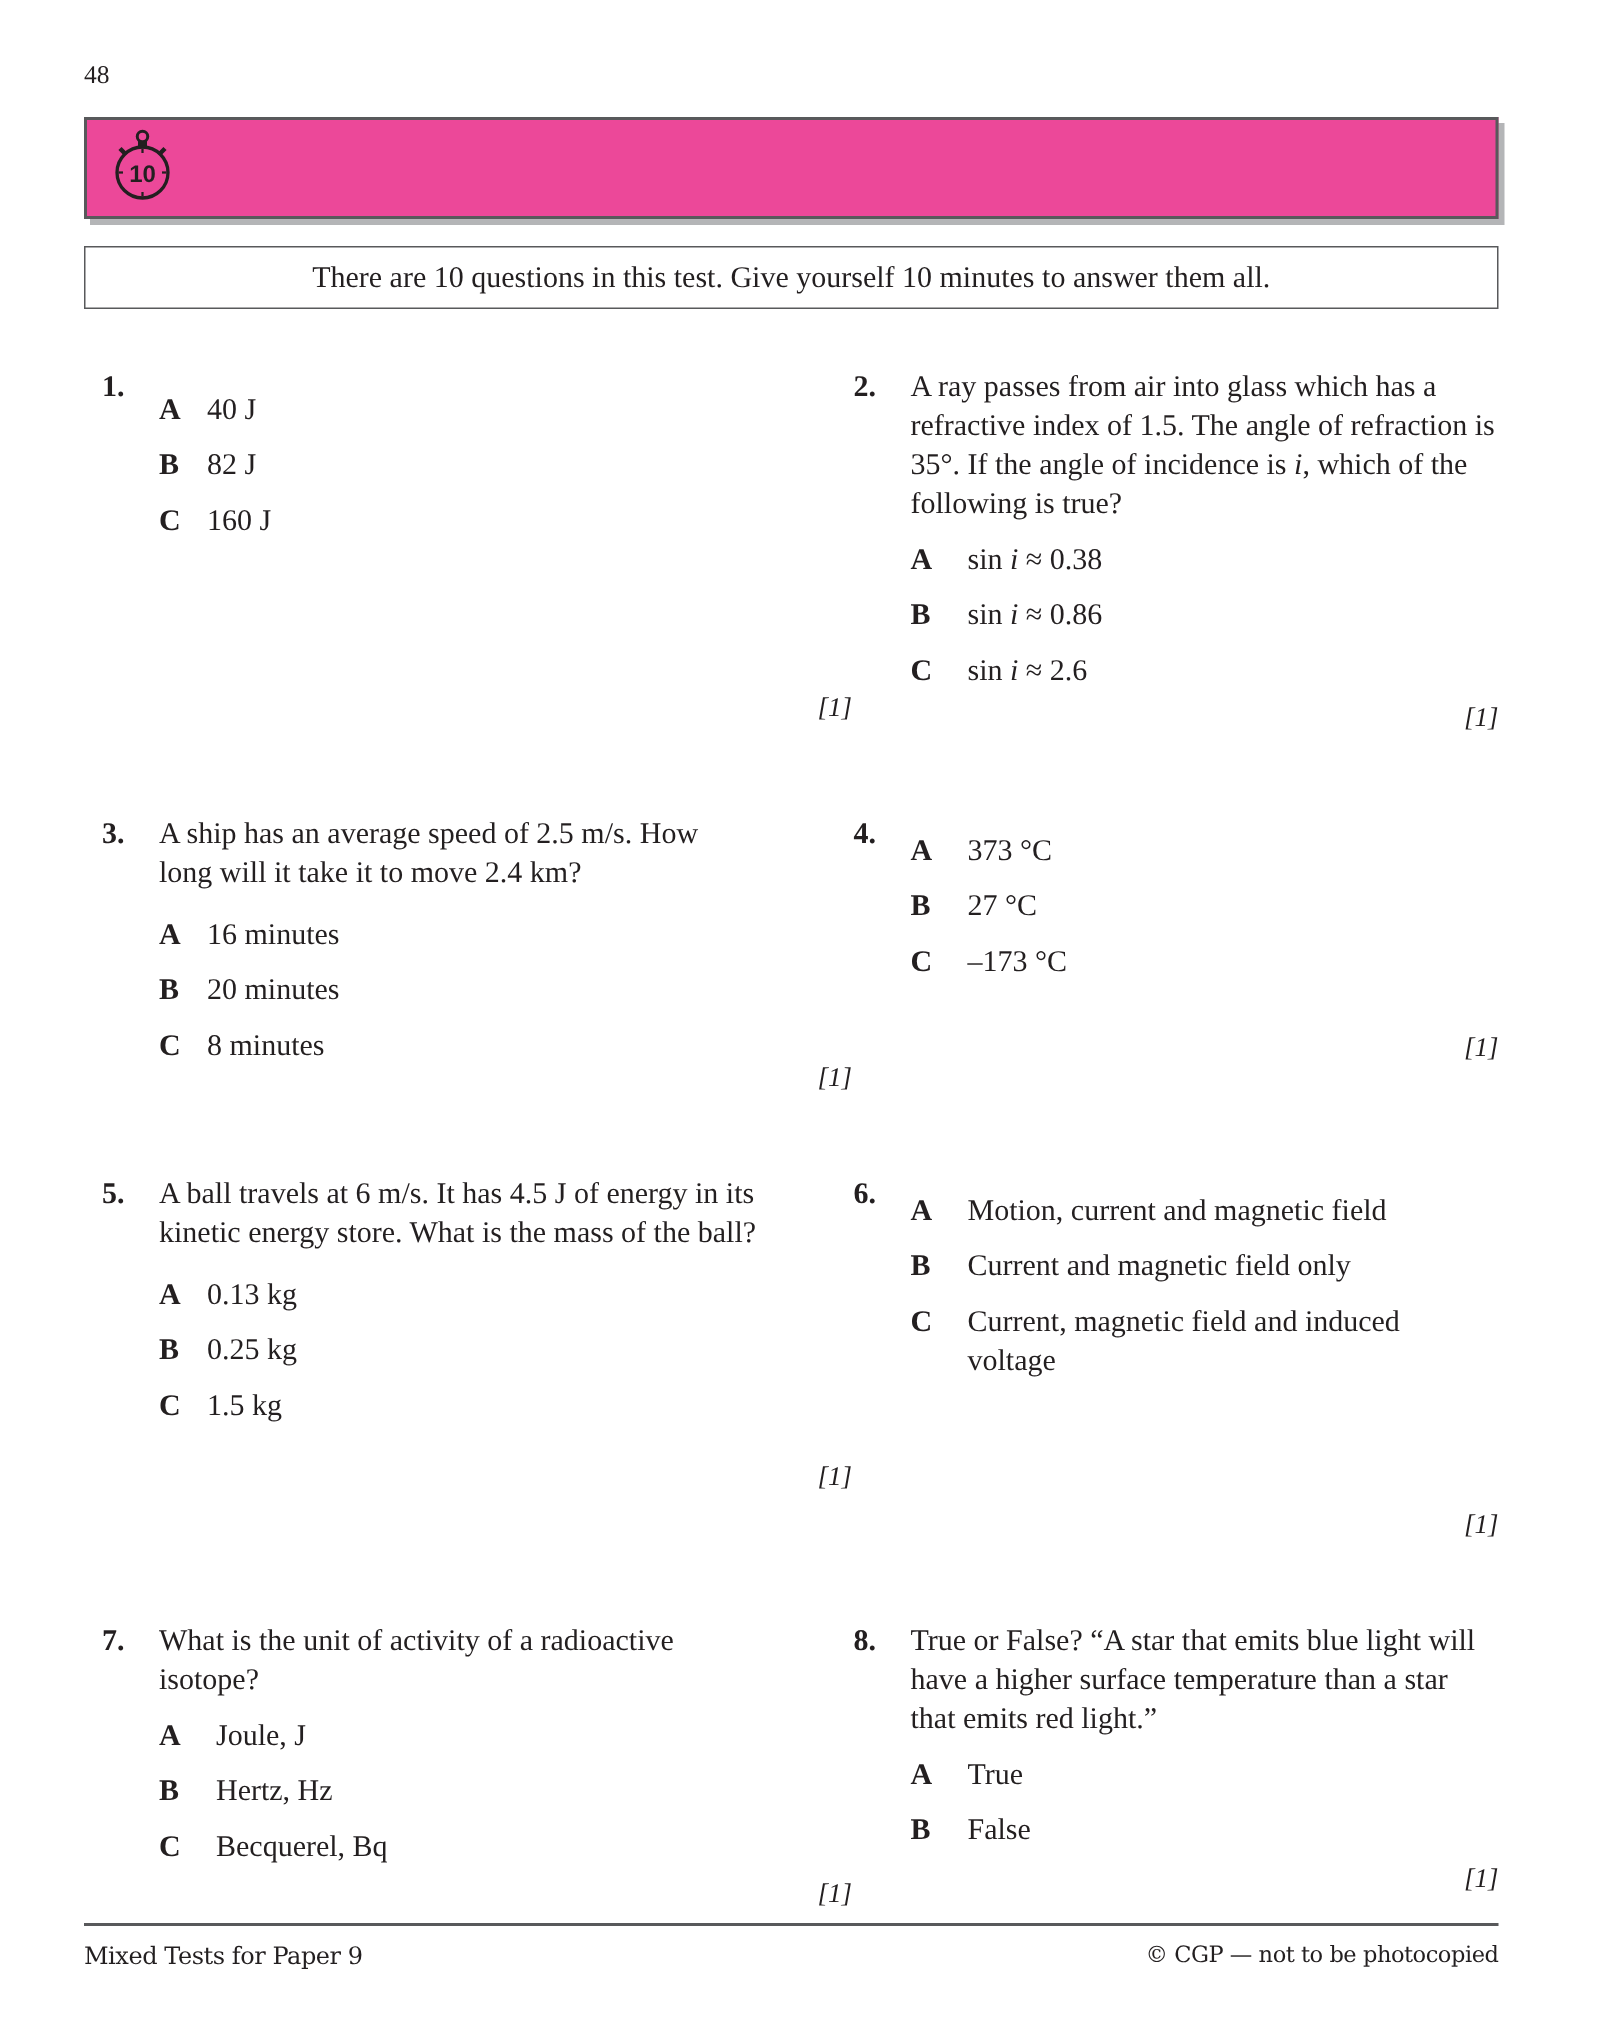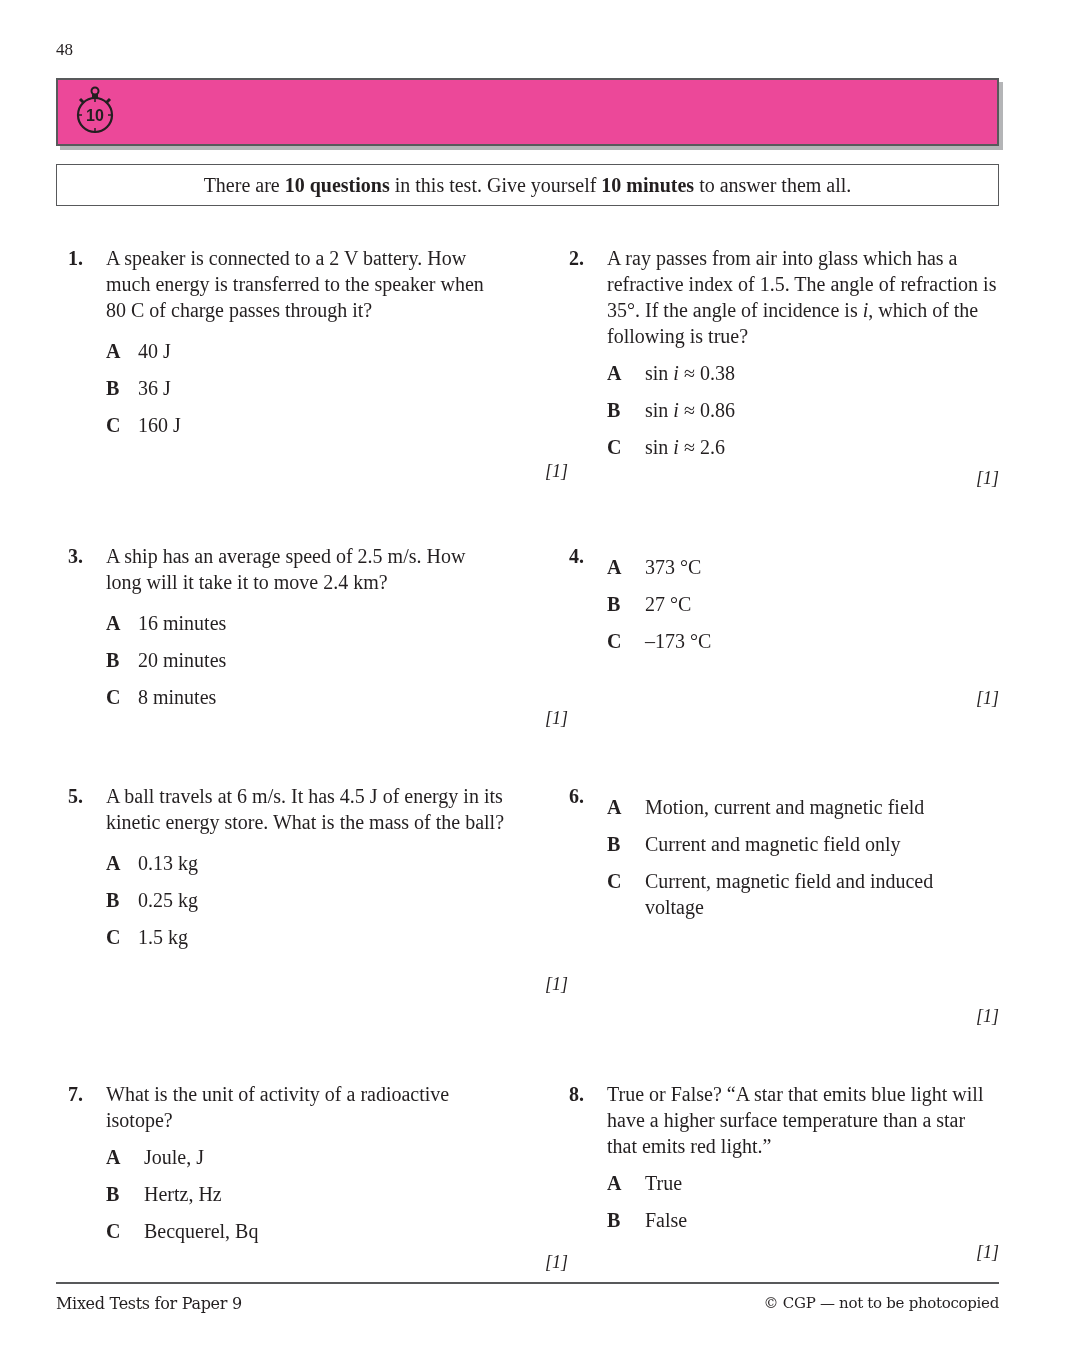--- a/index.html
+++ b/index.html
@@ -23,21 +23,21 @@
       position: absolute; left: 0; right: 0; top: 8px; text-align: center;
       font-family: "DejaVu Serif", serif; font-weight: bold; font-size: 32px; letter-spacing: -0.5px;
       color: #231f20;
     }
 
     .instructions {
       position: absolute; left: 56px; top: 164px; width: 943px; height: 42px;
       border: 1.5px solid #58595b;
       text-align: center; font-size: 20px; line-height: 40px;
     }
-    .instructions b { font-weight: bold; }
+    .instructions b { font-weight: normal; }
 
     .question {
       position: absolute; width: 440px; font-size: 20px; line-height: 26px;
     }
     .question .qnum {
       position: absolute; left: 0; top: 0; font-weight: bold;
     }
     .question .qtext {
       margin-left: 38px; display: block;
     }
@@ -83,29 +83,28 @@
     <text x="23" y="37" text-anchor="middle" font-family="Liberation Sans, sans-serif" font-weight="bold" font-size="16" fill="#231f20">10</text>
   </svg>
 </div>
 
 <div class="instructions">
   <span>There are </span><b>10 questions</b><span> in this test.  Give yourself </span><b>10 minutes</b><span> to answer them all.</span>
 </div>
 
 <div class="question" style="left:68px; top:245px; height:240px;">
   <span class="qnum">1.</span>
-  <span class="qtext" style="width:400px;">A speaker is connected to a 2 V battery. How much energy is transferred to the speaker when 80 C of charge passes through it?</span>
   <div class="options" style="margin-top:15px;">
     <div class="option">
         <span class="letter">A</span>
         <span class="otext">40 J</span>
       </div>
     <div class="option">
         <span class="letter">B</span>
-        <span class="otext">36 J</span>
+        <span class="otext">82 J</span>
       </div>
     <div class="option">
         <span class="letter">C</span>
         <span class="otext">160 J</span>
       </div>
   </div>
   <span class="mark" style="top:213px; right:-60px;">[1]</span>
 </div>
 
 <div class="question" style="left:569px; top:245px; height:250px; width:430px;">

